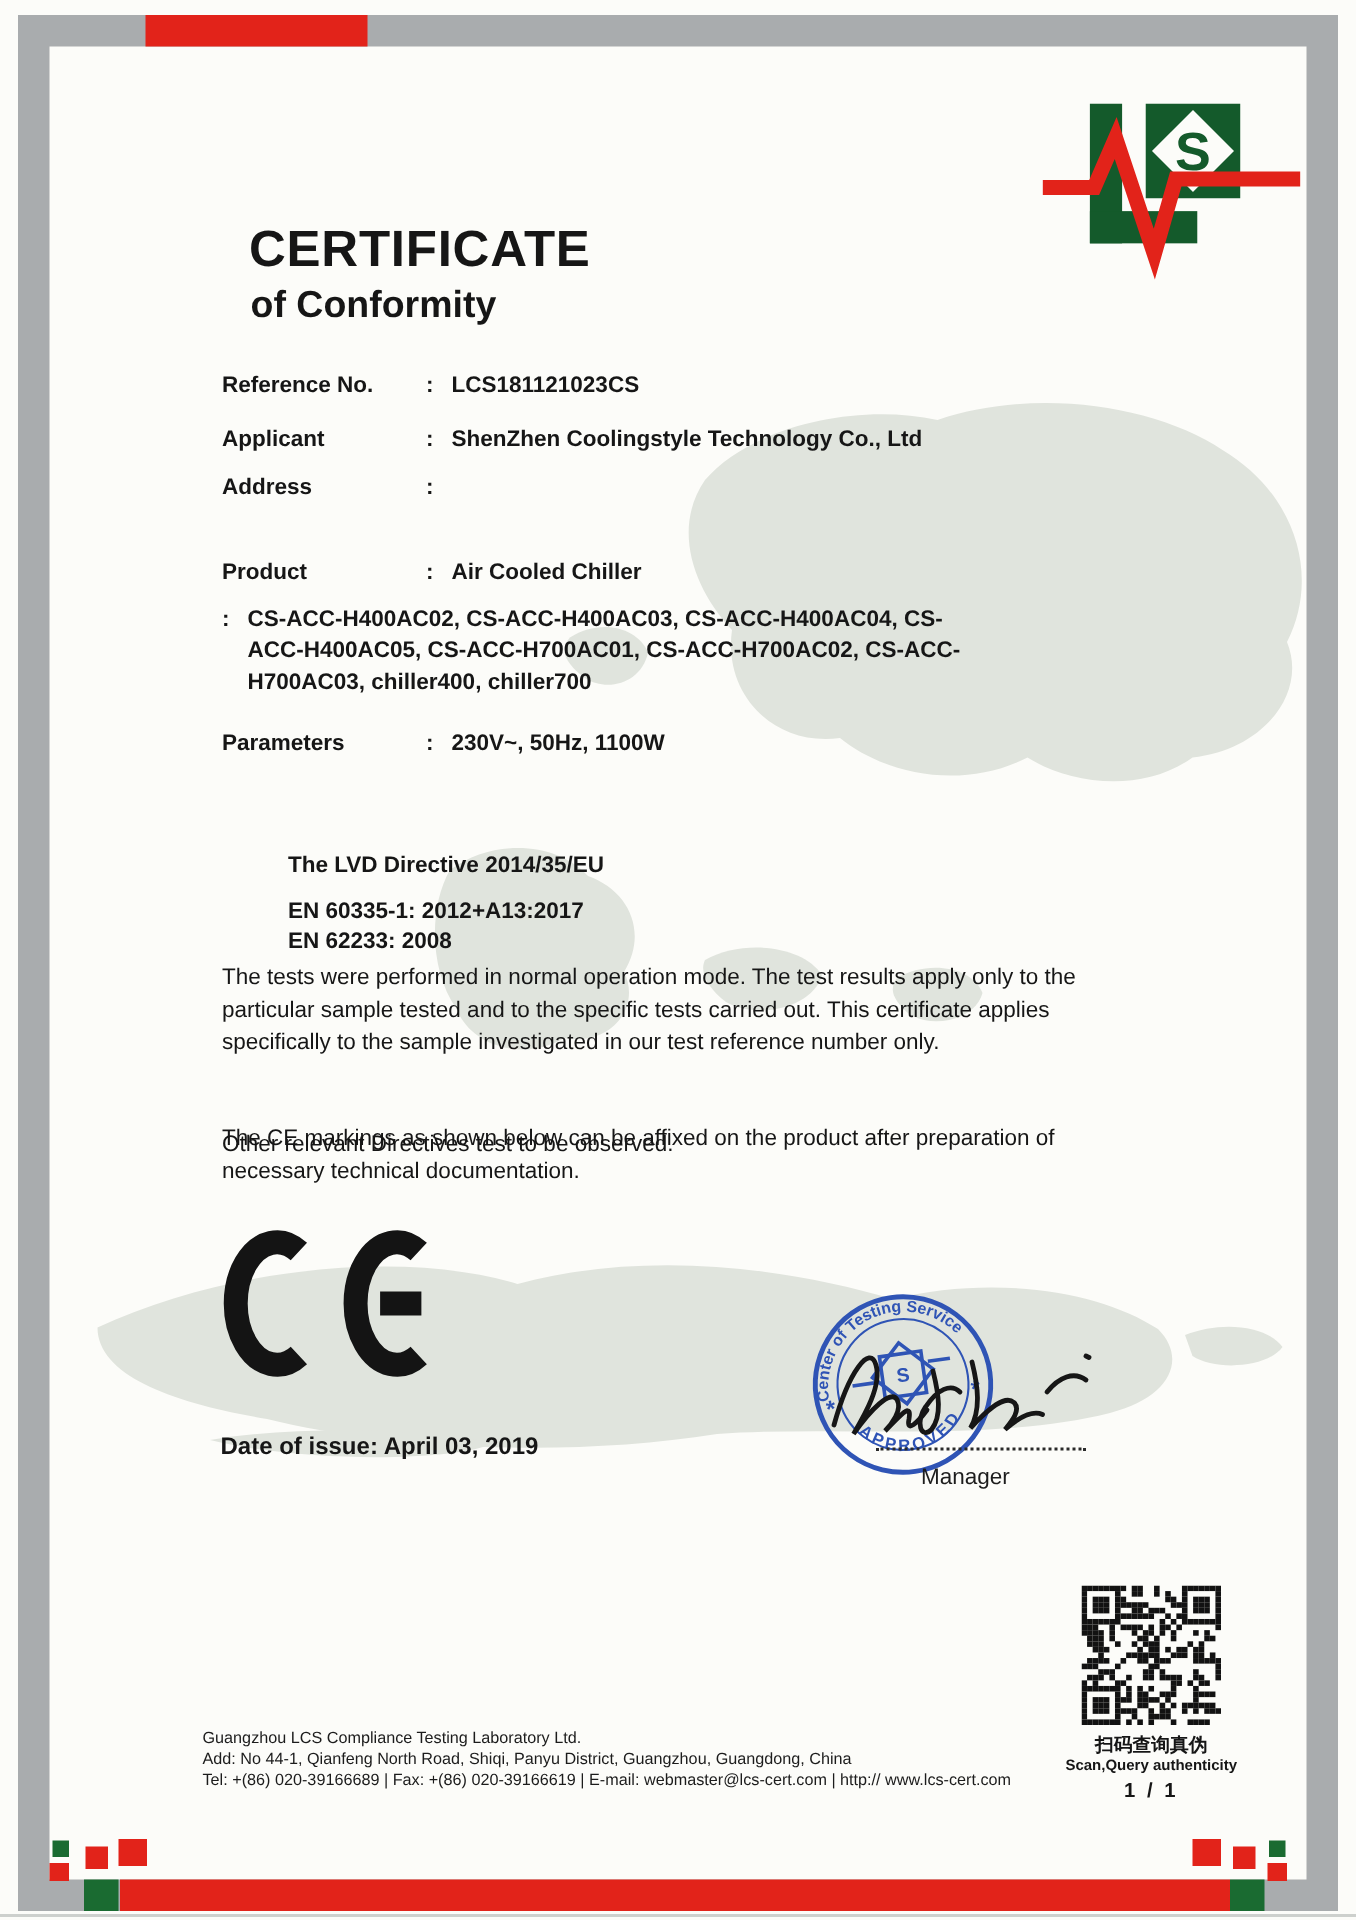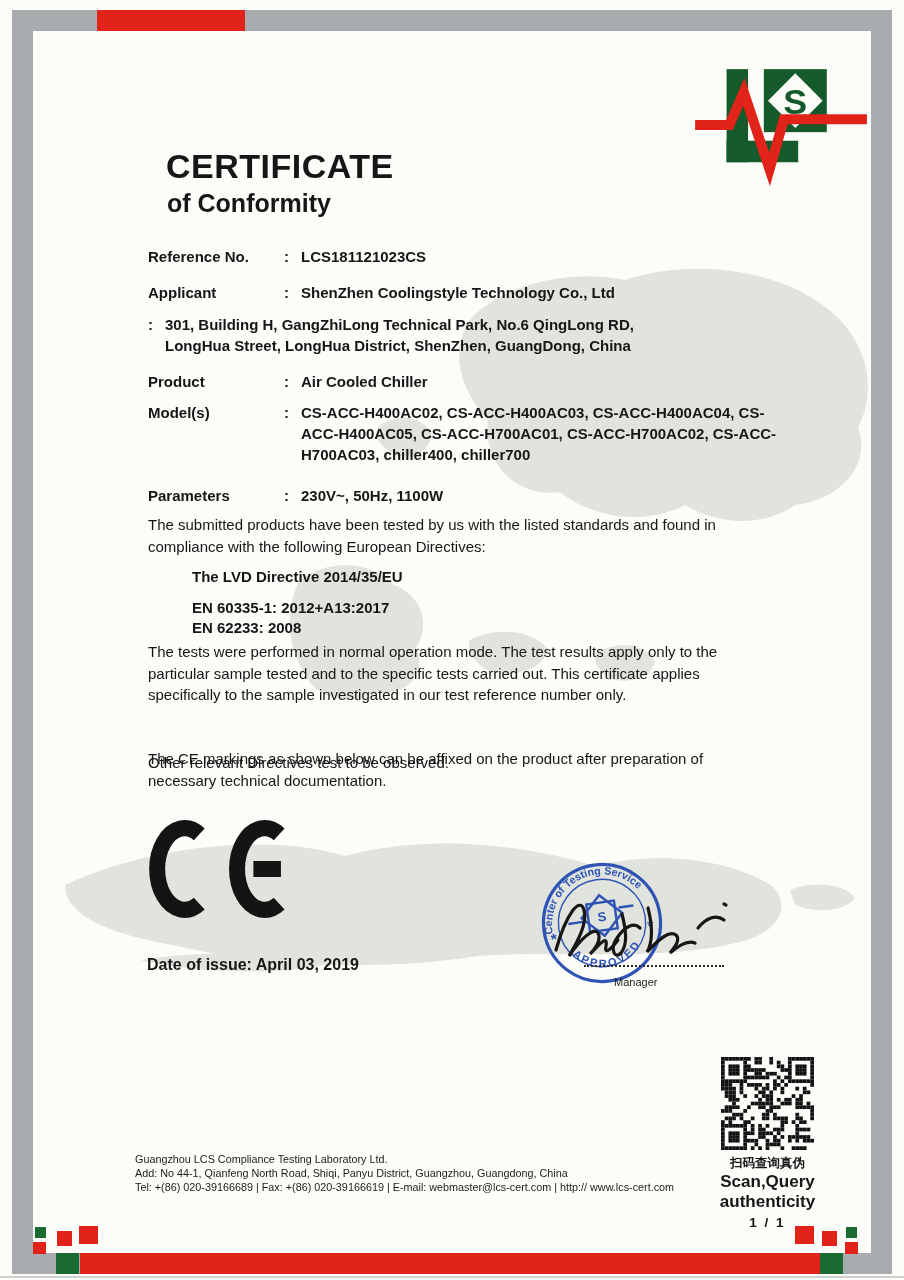--- a/index.html
+++ b/index.html
@@ -29,26 +29,26 @@
   .row .col{width:17px;flex:0 0 auto;}
   .row .val{width:482px;}
   .para{position:absolute;left:148px;width:600px;font-size:15px;line-height:21.5px;}
   .bold{font-weight:bold;margin-left:44px;}
   .date{position:absolute;left:147px;top:956px;font-size:16px;font-weight:bold;}
   .ce{position:absolute;left:146px;top:810px;}
   .logo{position:absolute;left:695px;top:62px;}
   .stamp{position:absolute;left:537px;top:858px;transform:rotate(-8deg);}
   .sig{position:absolute;left:548px;top:886px;}
   .dotline{position:absolute;left:584px;top:955px;width:140px;height:10px;border-bottom:2px dotted #2a2a2a;}
-  .manager{position:absolute;left:614px;top:976px;font-size:11px;color:#1d1d1d;}
+  .manager{position:absolute;left:614px;top:976px;font-size:15px;color:#1d1d1d;}
   .footer{position:absolute;left:135px;top:1152px;font-size:10.8px;line-height:14px;color:#1c1c1c;}
   .qr{position:absolute;left:721px;top:1057px;width:93px;height:93px;}
   .qrcap{position:absolute;left:680px;top:1155px;width:175px;text-align:center;}
   .qrcap .zh{font-size:12.5px;font-weight:bold;}
-  .qrcap .en{font-size:17px;font-weight:bold;}
+  .qrcap .en{font-size:10px;font-weight:bold;}
   .qrcap .pg{font-size:13.5px;font-weight:bold;margin-top:3px;letter-spacing:2px;}
 </style>
 </head>
 <body>
 
 <div class="page">
 
   <svg class="layer" viewBox="0 0 904 1280">
     <g fill="#e0e4dd">
       <path d="M470,320 C500,285 570,268 625,280 C690,258 770,270 815,300 C865,330 880,385 858,428 C872,462 842,500 795,505 C760,530 712,522 685,505 C640,528 588,515 560,492 C515,498 482,462 488,420 C462,392 448,352 470,320 Z"></path>
@@ -98,40 +98,38 @@
     <span class="lbl">Reference No.</span>
     <span class="col">:</span>
     <span class="val">LCS181121023CS</span>
   </div>
   <div class="row" style="top:282px">
     <span class="lbl">Applicant</span>
     <span class="col">:</span>
     <span class="val">ShenZhen Coolingstyle Technology Co., Ltd</span>
   </div>
   <div class="row" style="top:314px">
+    <span class="lbl">Address</span>
     <span class="col">:</span>
-    <span class="val">301, Building H, GangZhiLong Technical Park, No.6 QingLong RD, LongHua Street, LongHua District, ShenZhen, GuangDong, China</span>
   </div>
   <div class="row" style="top:371px">
     <span class="lbl">Product</span>
     <span class="col">:</span>
     <span class="val">Air Cooled Chiller</span>
   </div>
   <div class="row" style="top:402px">
-    <span class="lbl">Model(s)</span>
     <span class="col">:</span>
     <span class="val">CS-ACC-H400AC02, CS-ACC-H400AC03, CS-ACC-H400AC04, CS-ACC-H400AC05, CS-ACC-H700AC01, CS-ACC-H700AC02, CS-ACC-H700AC03, chiller400, chiller700</span>
   </div>
   <div class="row" style="top:485px">
     <span class="lbl">Parameters</span>
     <span class="col">:</span>
     <span class="val">230V~, 50Hz, 1100W</span>
   </div>
 
-  <div class="para" style="top:514px">The submitted products have been tested by us with the listed standards and found in compliance with the following European Directives:</div>
   <div class="para bold" style="top:566px">The LVD Directive 2014/35/EU</div>
   <div class="para bold" style="top:597px">EN 60335-1: 2012+A13:2017</div>
   <div class="para bold" style="top:617px">EN 62233: 2008</div>
   <div class="para" style="top:641px">The tests were performed in normal operation mode. The test results apply only to the particular sample tested and to the specific tests carried out. This certificate applies specifically to the sample investigated in our test reference number only.</div>
   <div class="para" style="top:748px">The CE markings as shown below can be affixed on the product after preparation of necessary technical documentation.</div>
   <div class="para" style="top:752px">Other relevant Directives test to be observed.</div>
 
   <svg class="ce" width="158" height="118" viewBox="0 0 178 108">
     <g fill="none" stroke="#141414" stroke-width="18">
       <path d="M 60 15 A 31 46 0 1 0 60 93"></path>

